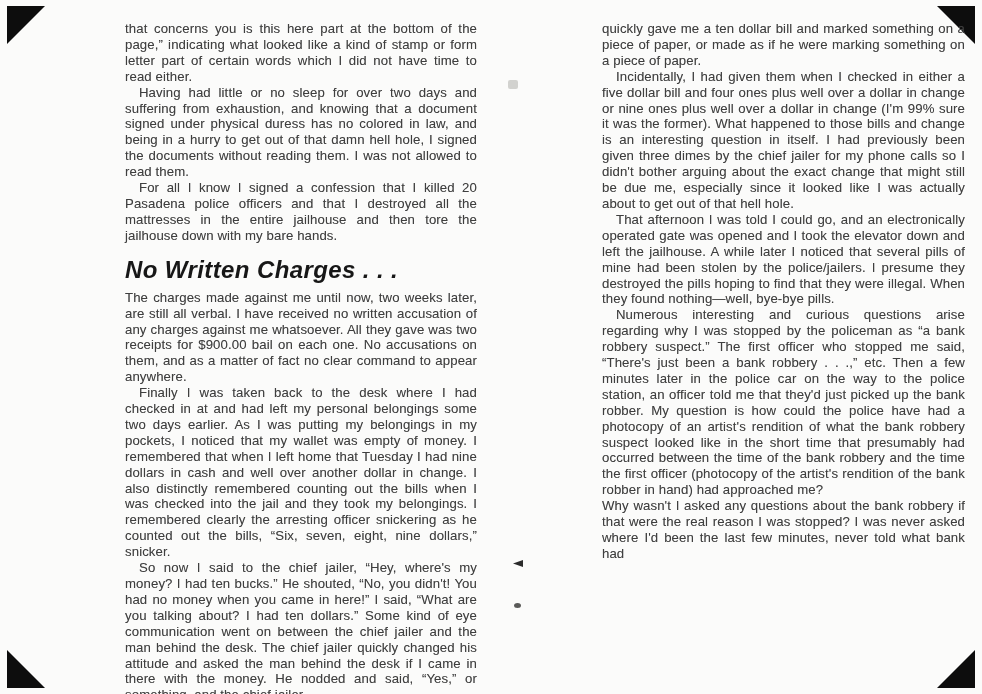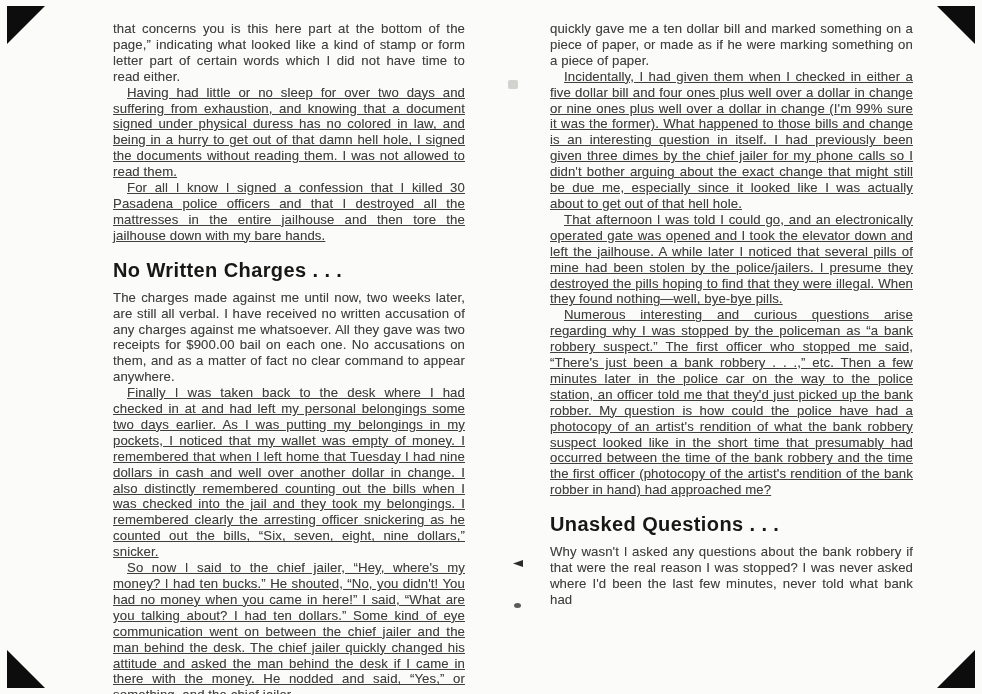--- a/index.html
+++ b/index.html
@@ -33,37 +33,38 @@
               clip-path: polygon(0 50%, 100% 0, 100% 100%); }
   .speck.s3 { left: 514px; top: 603px; width: 7px;  height: 5px; background: #5a5a58; border-radius: 50%; }
 
   .page {
     position: absolute;
     top: 21px;
     height: 652px;
     display: flex;
     flex-direction: column;
   }
-  .page.left  { left: 113px; width: 352px; }
-  .page.right { left: 550px; width: 363px; }
+  .page.left  { left: 125px; width: 352px; }
+  .page.right { left: 602px; width: 363px; }
 
   .blocks p {
     margin: 0;
     text-align: justify;
     font-size: 13.2px;
     line-height: 15.9px;
     color: #3f3f3f;
     letter-spacing: 0.1px;
     text-shadow: 0 0 0.4px rgba(60,60,60,0.35);
   }
-  .blocks p.indent { text-indent: 14px; text-decoration: underline; }
+  .blocks p.indent { text-indent: 14px; }
   .blocks h2 {
     font-family: "Liberation Sans", sans-serif;
+    font-style: italic;
     font-weight: bold;
-    font-size: 20px;
+    font-size: 24px;
     line-height: 26px;
     letter-spacing: 0.4px;
     color: #171717;
     margin: 13px 0 7px 0;
   }
 </style>
 </head>
 <body>
 
 <div class="spread">
@@ -74,34 +75,33 @@
   <div class="corner br"></div>
 
   <div class="speck s1"></div>
   <div class="speck s2"></div>
   <div class="speck s3"></div>
 
   <div class="page left">
     <div class="blocks">
         <p>that concerns you is this here part at the bottom of the page,” indicating what looked like a kind of stamp or form letter part of certain words which I did not have time to read either.</p>
         <p class="indent">Having had little or no sleep for over two days and suffering from exhaustion, and knowing that a document signed under physical duress has no colored in law, and being in a hurry to get out of that damn hell hole, I signed the documents without reading them. I was not allowed to read them.</p>
-        <p class="indent">For all I know I signed a confession that I killed 30 Pasadena police officers and that I destroyed all the mattresses in the entire jailhouse and then tore the jailhouse down with my bare hands.</p>
+        <p class="indent">For all I know I signed a confession that I killed 20 Pasadena police officers and that I destroyed all the mattresses in the entire jailhouse and then tore the jailhouse down with my bare hands.</p>
         <h2>No Written Charges . . .</h2>
         <p>The charges made against me until now, two weeks later, are still all verbal. I have received no written accusation of any charges against me whatsoever. All they gave was two receipts for $900.00 bail on each one. No accusations on them, and as a matter of fact no clear command to appear anywhere.</p>
         <p class="indent">Finally I was taken back to the desk where I had checked in at and had left my personal belongings some two days earlier. As I was putting my belongings in my pockets, I noticed that my wallet was empty of money. I remembered that when I left home that Tuesday I had nine dollars in cash and well over another dollar in change. I also distinctly remembered counting out the bills when I was checked into the jail and they took my belongings. I remembered clearly the arresting officer snickering as he counted out the bills, “Six, seven, eight, nine dollars,” snicker.</p>
         <p class="indent">So now I said to the chief jailer, “Hey, where's my money? I had ten bucks.” He shouted, “No, you didn't! You had no money when you came in here!” I said, “What are you talking about? I had ten dollars.” Some kind of eye communication went on between the chief jailer and the man behind the desk. The chief jailer quickly changed his attitude and asked the man behind the desk if I came in there with the money. He nodded and said, “Yes,” or something, and the chief jailer</p>
       </div>
 
   </div>
 
   <div class="page right">
     <div class="blocks">
         <p>quickly gave me a ten dollar bill and marked something on a piece of paper, or made as if he were marking something on a piece of paper.</p>
         <p class="indent">Incidentally, I had given them when I checked in either a five dollar bill and four ones plus well over a dollar in change or nine ones plus well over a dollar in change (I'm 99% sure it was the former). What happened to those bills and change is an interesting question in itself. I had previously been given three dimes by the chief jailer for my phone calls so I didn't bother arguing about the exact change that might still be due me, especially since it looked like I was actually about to get out of that hell hole.</p>
         <p class="indent">That afternoon I was told I could go, and an electronically operated gate was opened and I took the elevator down and left the jailhouse. A while later I noticed that several pills of mine had been stolen by the police/jailers. I presume they destroyed the pills hoping to find that they were illegal. When they found nothing—well, bye-bye pills.</p>
         <p class="indent">Numerous interesting and curious questions arise regarding why I was stopped by the policeman as “a bank robbery suspect.” The first officer who stopped me said, “There's just been a bank robbery . . .,” etc. Then a few minutes later in the police car on the way to the police station, an officer told me that they'd just picked up the bank robber. My question is how could the police have had a photocopy of an artist's rendition of what the bank robbery suspect looked like in the short time that presumably had occurred between the time of the bank robbery and the time the first officer (photocopy of the artist's rendition of the bank robber in hand) had approached me?</p>
-        <h2>Unasked Questions . . .</h2>
         <p>Why wasn't I asked any questions about the bank robbery if that were the real reason I was stopped? I was never asked where I'd been the last few minutes, never told what bank had</p>
       </div>
 
   </div>
 
 </div>
 
 </body></html>

